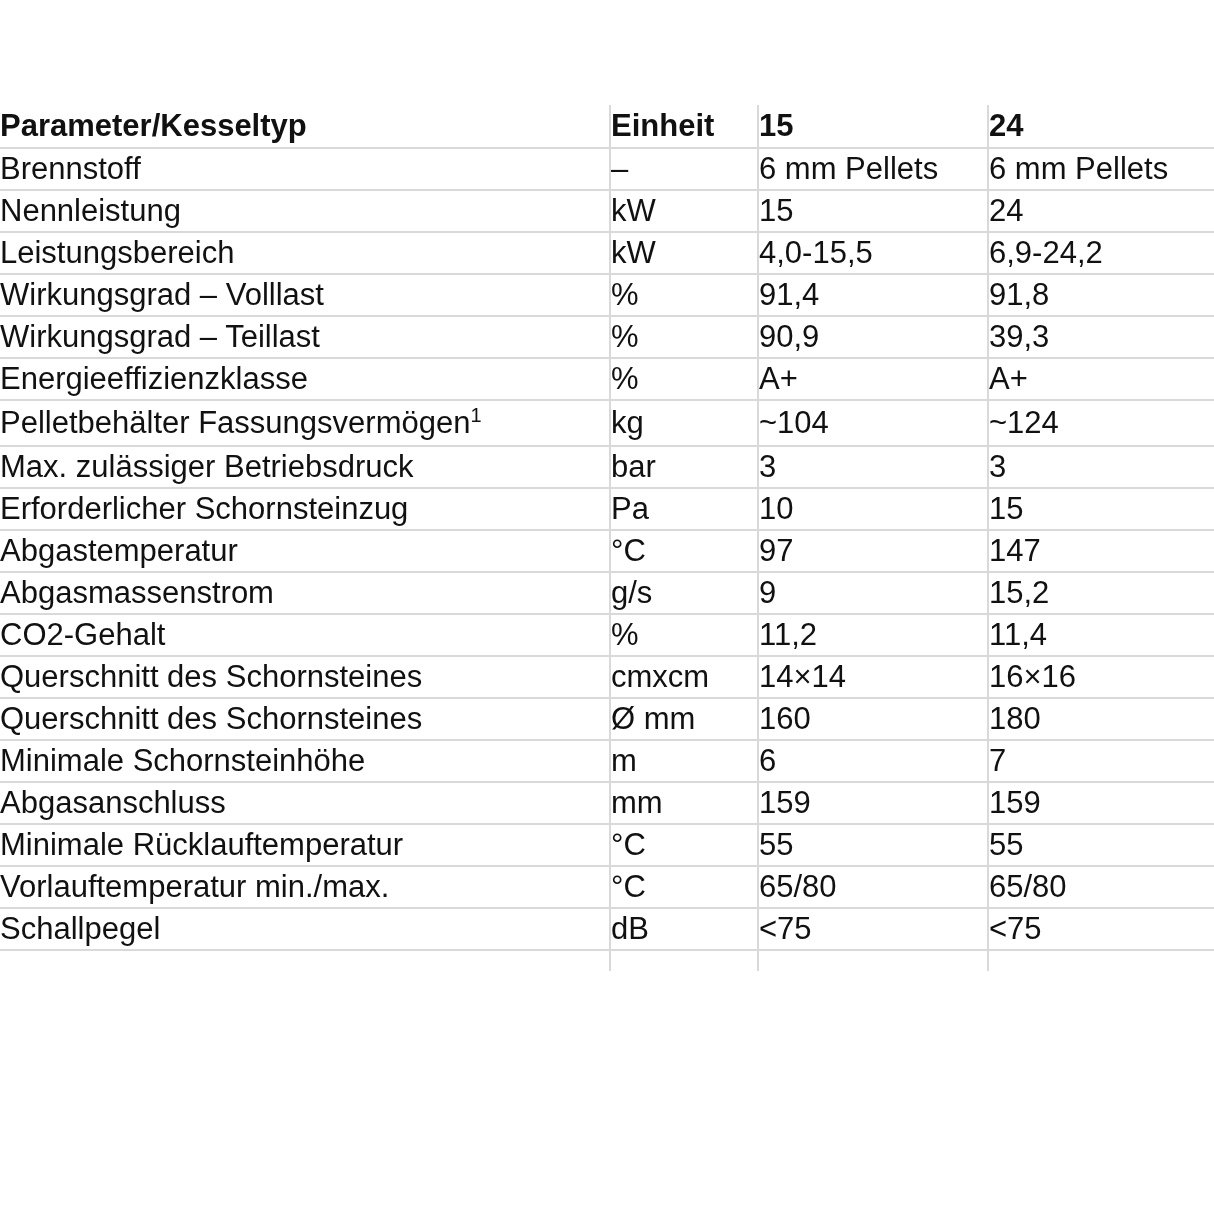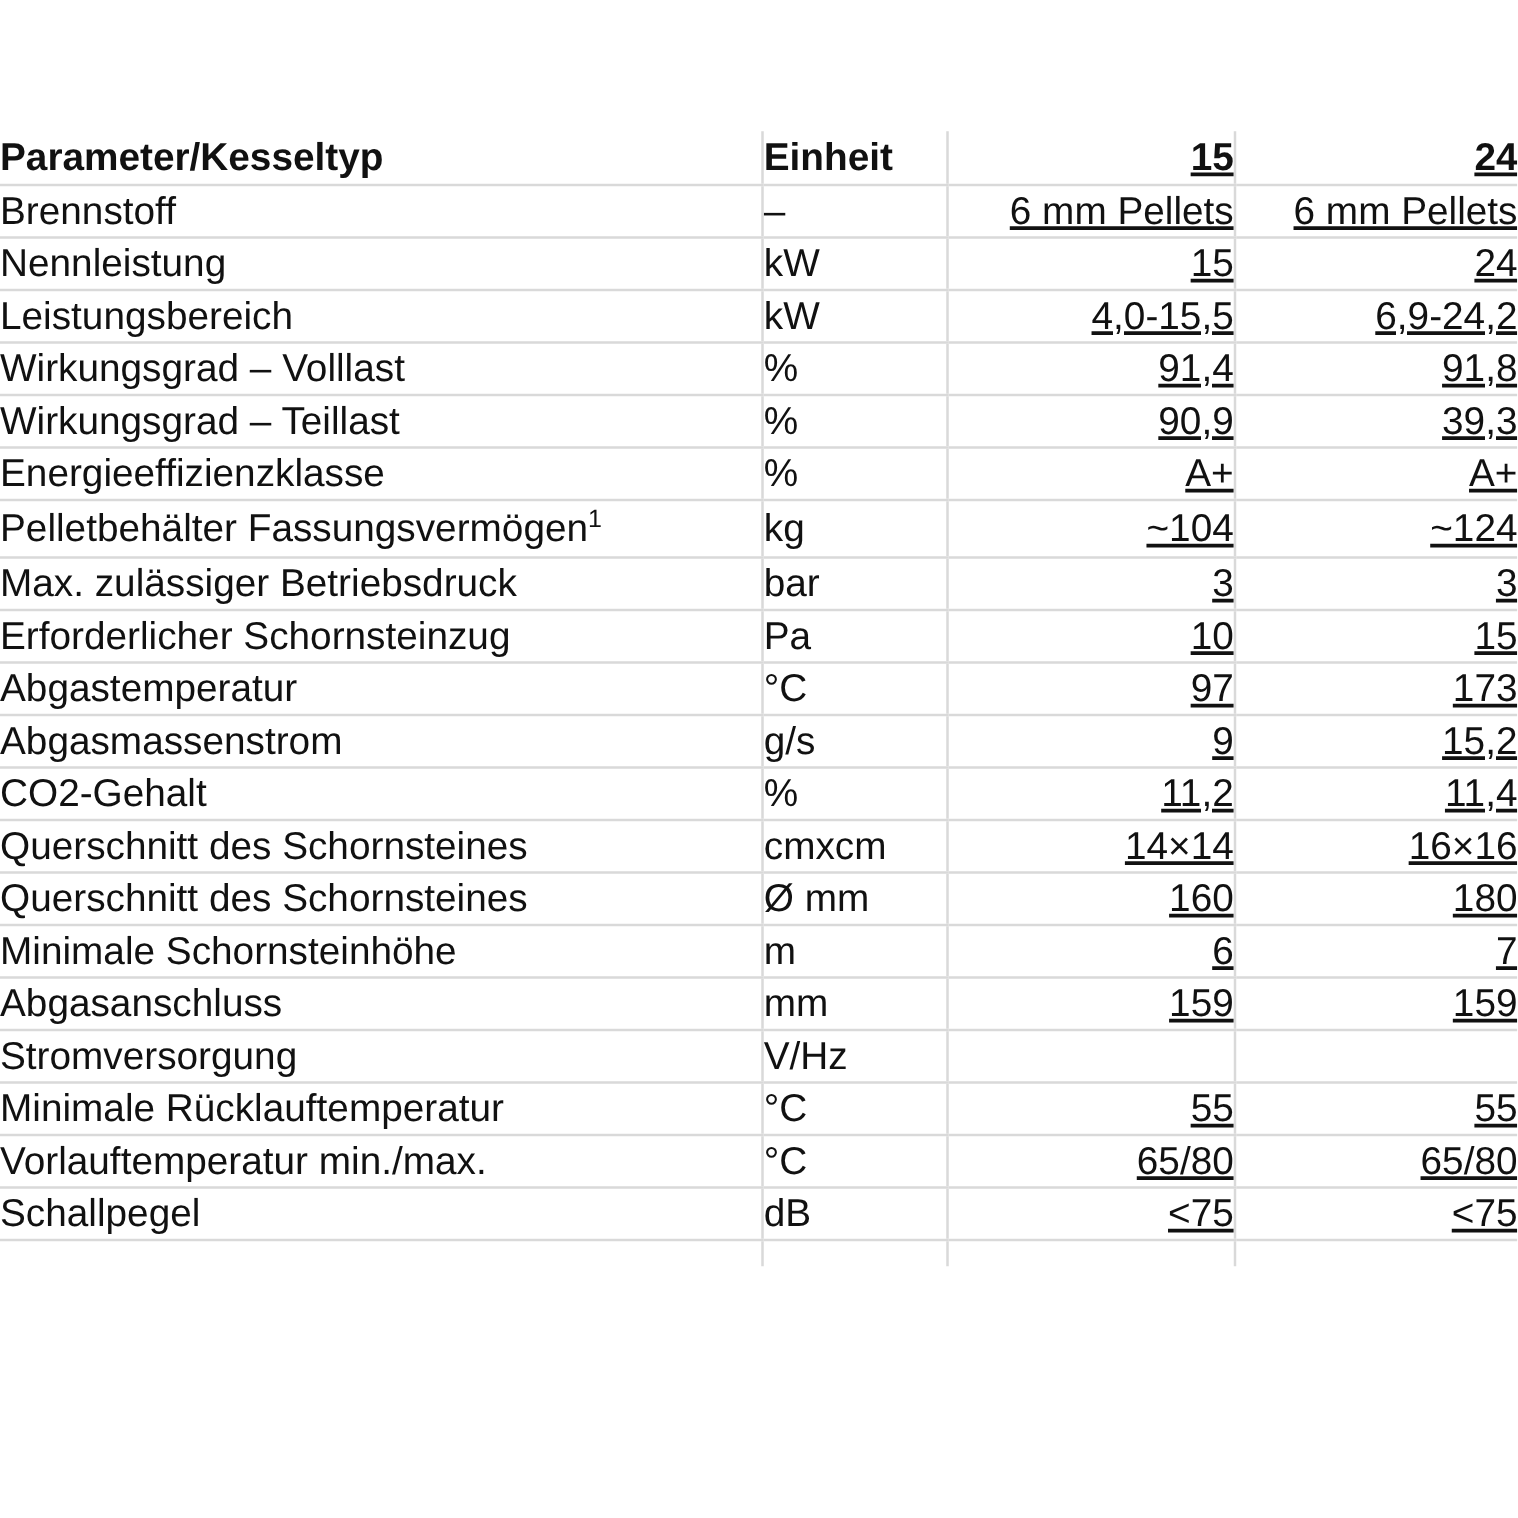--- a/index.html
+++ b/index.html
@@ -46,21 +46,21 @@
   table.spec td:nth-child(n+2) {
     border-left: 2px solid #d9d9d9;
   }
   table.spec thead th {
     font-weight: 700;
     height: 42px;
     margin-top: 32px;
   }
   .col-param { text-align: left;  padding-left: 12px; }
   .col-unit  { text-align: left;  padding-left: 24px; }
-  .col-v15, .col-v24 { text-align: right; text-decoration: underline; }
+  .col-v15, .col-v24 { text-align: left; }
 
   tr.tall-1 td { height: 44px; }
   tr.tall-2 td { height: 48px; }
 
   tr.stub-row td {
     height: 20px;
     border-bottom: none;
   }
 
   .sup {
@@ -141,21 +141,21 @@
           <tr>
             <td class="col-param"><span>Erforderlicher Schornsteinzug</span></td>
             <td class="col-unit">Pa</td>
             <td class="col-v15">10</td>
             <td class="col-v24">15</td>
           </tr>
           <tr>
             <td class="col-param"><span>Abgastemperatur</span></td>
             <td class="col-unit">°C</td>
             <td class="col-v15">97</td>
-            <td class="col-v24">173</td>
+            <td class="col-v24">147</td>
           </tr>
           <tr>
             <td class="col-param"><span>Abgasmassenstrom</span></td>
             <td class="col-unit">g/s</td>
             <td class="col-v15">9</td>
             <td class="col-v24">15,2</td>
           </tr>
           <tr>
             <td class="col-param"><span>CO2-Gehalt</span></td>
             <td class="col-unit">%</td>
@@ -178,26 +178,20 @@
             <td class="col-param"><span>Minimale Schornsteinhöhe</span></td>
             <td class="col-unit">m</td>
             <td class="col-v15">6</td>
             <td class="col-v24">7</td>
           </tr>
           <tr>
             <td class="col-param"><span>Abgasanschluss</span></td>
             <td class="col-unit">mm</td>
             <td class="col-v15">159</td>
             <td class="col-v24">159</td>
-          </tr>
-          <tr>
-            <td class="col-param"><span>Stromversorgung</span></td>
-            <td class="col-unit">V/Hz</td>
-            <td class="col-v15"></td>
-            <td class="col-v24"></td>
           </tr>
           <tr>
             <td class="col-param"><span>Minimale Rücklauftemperatur</span></td>
             <td class="col-unit">°C</td>
             <td class="col-v15">55</td>
             <td class="col-v24">55</td>
           </tr>
           <tr>
             <td class="col-param"><span>Vorlauftemperatur min./max.</span></td>
             <td class="col-unit">°C</td>

